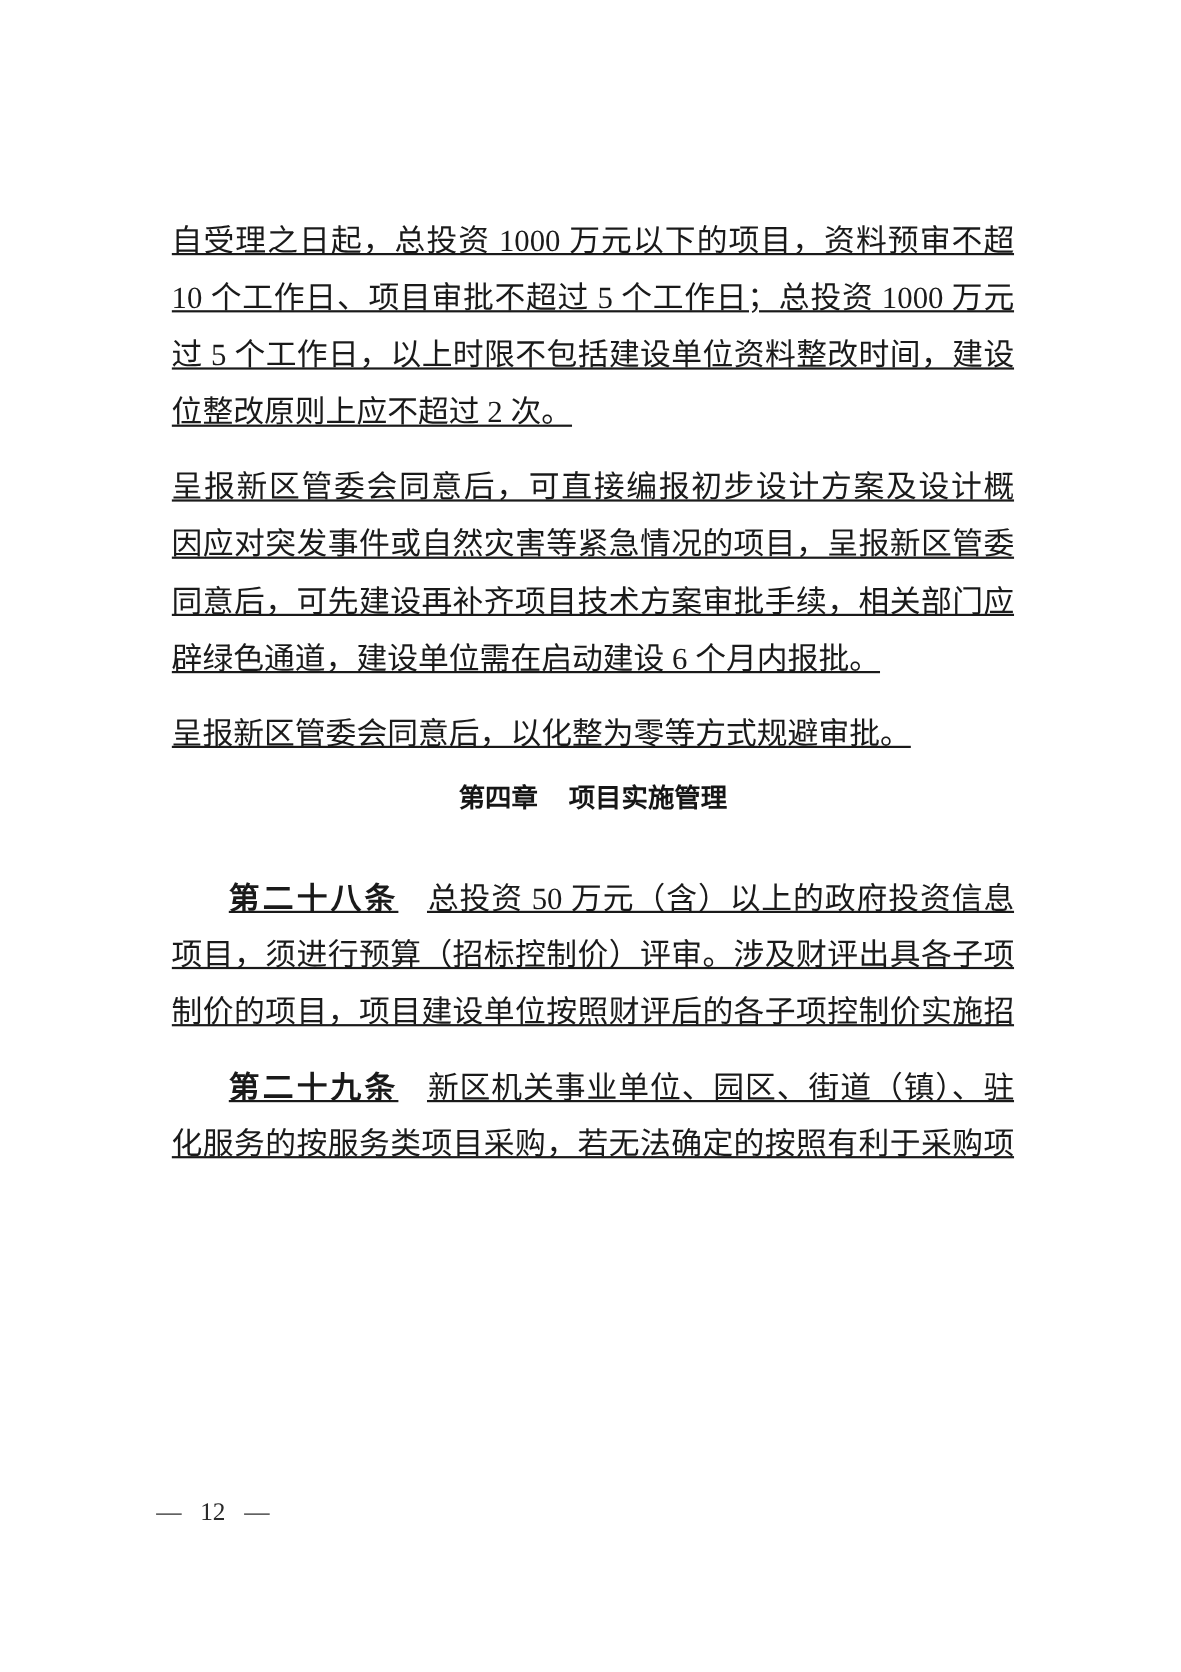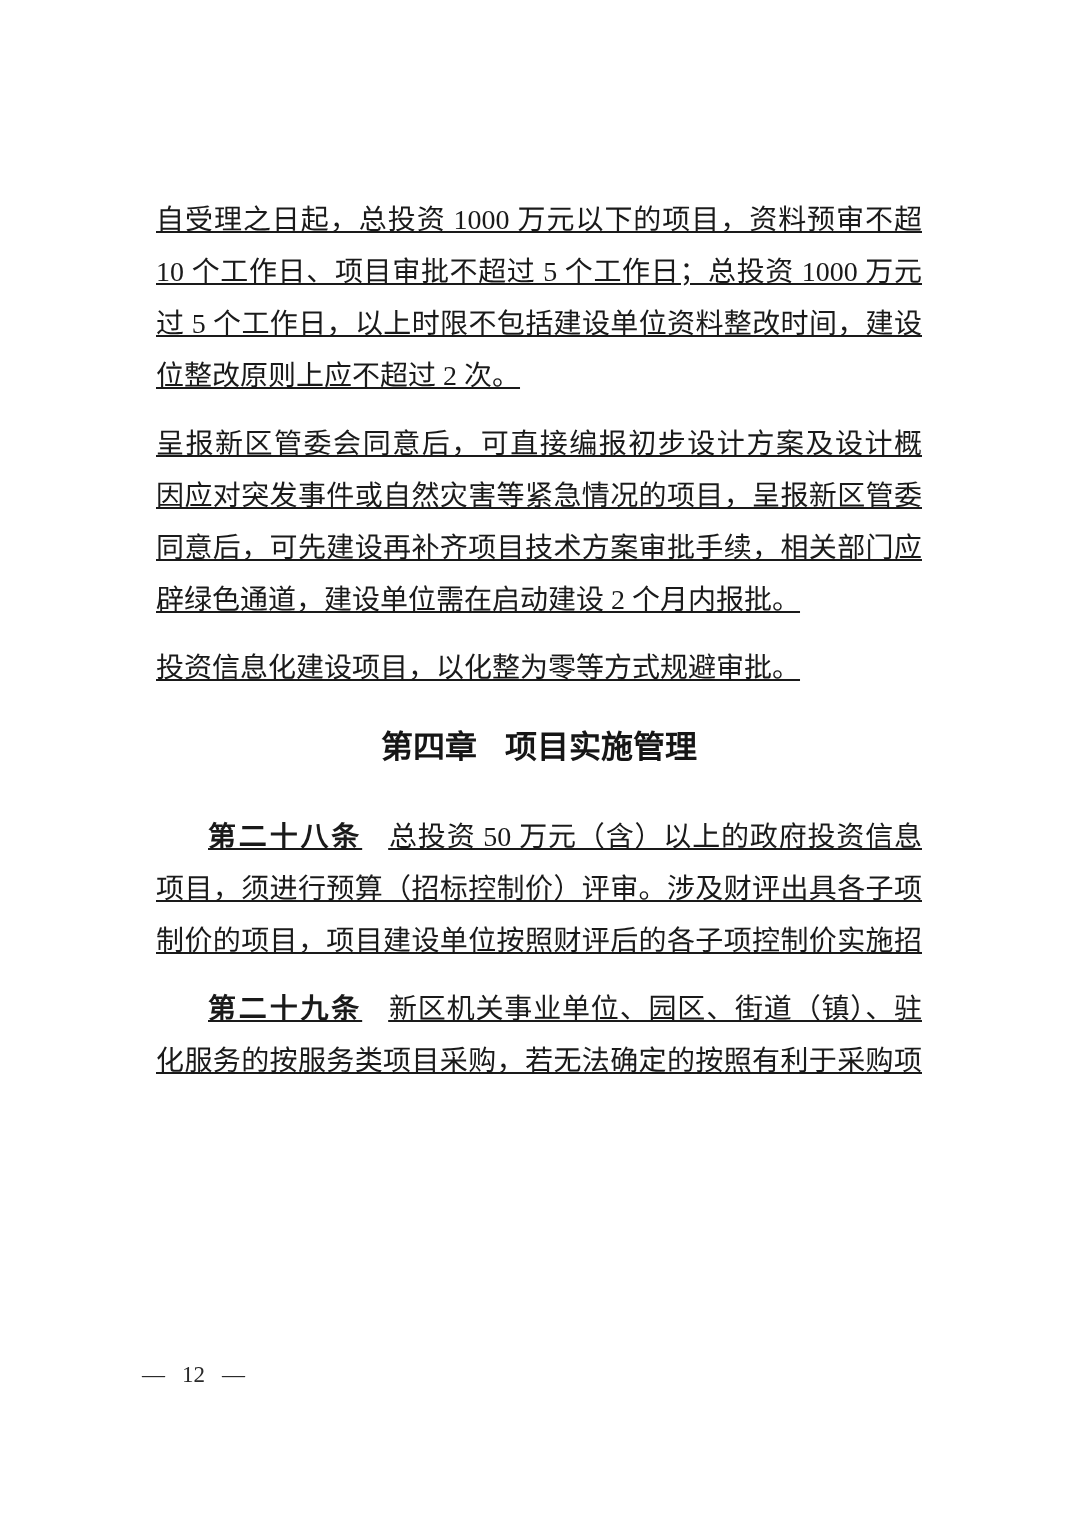--- a/index.html
+++ b/index.html
@@ -50,28 +50,28 @@
     font-family: "Liberation Sans", "DejaVu Sans", sans-serif;
     font-weight: 700;
     letter-spacing: 2px;
   }
   .lead-gap {
     display: inline-block;
     width: 26px;
     height: 1px;
   }
   .chapter {
-    margin-top: 36px;
+    margin-top: 16px;
     height: 34px;
     line-height: 34px;
     text-align: center;
     text-align-last: center;
     font-family: "Liberation Sans", "DejaVu Sans", sans-serif;
     font-weight: 700;
-    font-size: 32px;
+    font-size: 24px;
     color: #161616;
   }
   .chapter .chap-gap {
     display: inline-block;
     width: 28px;
     height: 1px;
   }
   .footer {
     position: absolute;
     left: 142px;
@@ -96,25 +96,25 @@
       <div class="line">自受理之日起，总投资 1000 万元以下的项目，资料预审不超过</div>
       <div class="line">10 个工作日、项目审批不超过 5 个工作日；总投资 1000 万元</div>
       <div class="line">过 5 个工作日，以上时限不包括建设单位资料整改时间，建设单</div>
       <div class="line short">位整改原则上应不超过 2 次。</div>
     </div>
 
     <div class="para p-26">
       <div class="line">呈报新区管委会同意后，可直接编报初步设计方案及设计概算。</div>
       <div class="line">因应对突发事件或自然灾害等紧急情况的项目，呈报新区管委会</div>
       <div class="line">同意后，可先建设再补齐项目技术方案审批手续，相关部门应开</div>
-      <div class="line short">辟绿色通道，建设单位需在启动建设 2 个月内报批。</div>
+      <div class="line short">辟绿色通道，建设单位需在启动建设 6 个月内报批。</div>
     </div>
 
     <div class="para p-27">
-      <div class="line short">投资信息化建设项目，以化整为零等方式规避审批。</div>
+      <div class="line short">呈报新区管委会同意后，以化整为零等方式规避审批。</div>
     </div>
 
     <div class="chapter"><span>第四章</span><span class="chap-gap"></span><span>项目实施管理</span></div>
 
     <div class="para p-28">
       <div class="line lead-line"><span class="lead">第二十八条</span><span class="lead-gap"></span><span>总投资 50 万元（含）以上的政府投资信息化</span></div>
       <div class="line">项目，须进行预算（招标控制价）评审。涉及财评出具各子项控</div>
       <div class="line">制价的项目，项目建设单位按照财评后的各子项控制价实施招标</div>
     </div>
 

